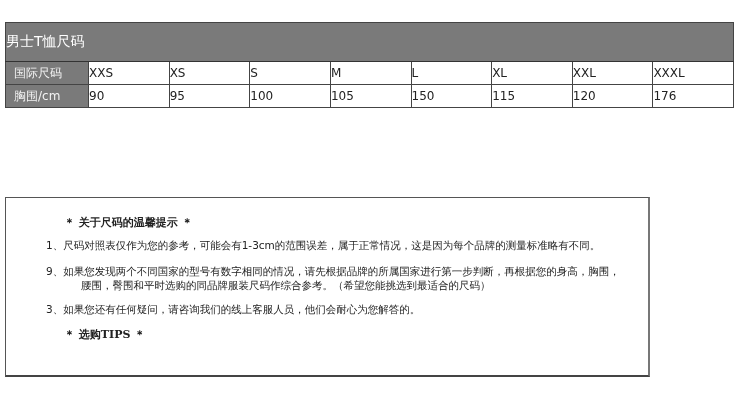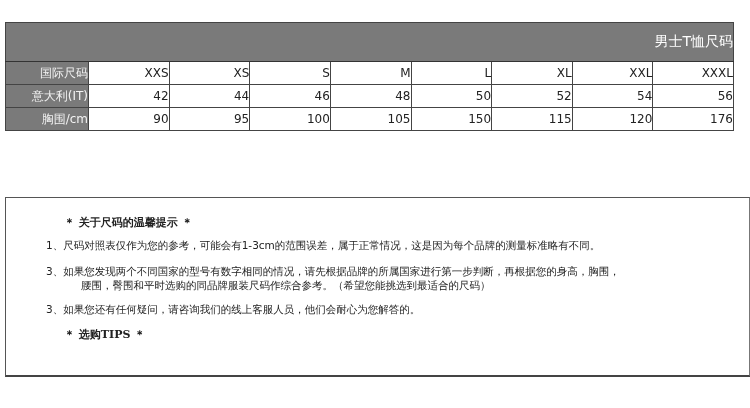--- a/index.html
+++ b/index.html
@@ -1,27 +1,27 @@
 <!DOCTYPE html>
 <html><head>
 <meta charset="utf-8">
 <style>
   html, body { margin: 0; padding: 0; background: #ffffff; }
   body { width: 750px; height: 408px; position: relative; overflow: hidden;
          font-family: "DejaVu Sans", "Liberation Sans", sans-serif; color: #222; }
   .size-table { position: absolute; left: 5px; top: 22px; width: 729px;
                 border-collapse: collapse; table-layout: fixed;
                 border: 1px solid #333; }
-  .size-table td { border: 1px solid #444; text-align: right; padding: 0;
+  .size-table td { border: 1px solid #444; text-align: left; padding: 0;
                    font-size: 12px; height: 22px; color: #222; background: #fff;
                    white-space: nowrap; }
   .size-table .title-cell { background: #7a7a7a; color: #ffffff; height: 38px;
                             font-size: 14px; border-bottom: 1px solid #333; }
-  .size-table .label-cell { background: #7a7a7a; color: #f2f2f2; font-size: 12px; }
-  .notes-box { position: absolute; left: 5px; top: 197px; width: 746px; height: 180px;
+  .size-table .label-cell { background: #7a7a7a; color: #f2f2f2; font-size: 12px; padding-left: 8px; }
+  .notes-box { position: absolute; left: 5px; top: 197px; width: 645px; height: 180px;
                border: 1px solid #555; border-right: 2px solid #777; border-bottom: 2px solid #444;
                box-sizing: border-box; font-size: 10.5px; color: #222; }
   .notes-box .heading { position: absolute; left: 58px; font-weight: bold; font-size: 11px;
                         font-family: "DejaVu Serif", "Liberation Serif", serif; }
   .notes-box .line { position: absolute; left: 40px; white-space: nowrap; }
   .notes-box .line.indent { left: 75px; }
 </style>
 </head>
 <body>
 
@@ -39,44 +39,33 @@
     <td>XXS</td>
     <td>XS</td>
     <td>S</td>
     <td>M</td>
     <td>L</td>
     <td>XL</td>
     <td>XXL</td>
     <td>XXXL</td>
   </tr>
   <tr>
-    <td class="label-cell">意大利(IT)</td>
-    <td>42</td>
-    <td>44</td>
-    <td>46</td>
-    <td>48</td>
-    <td>50</td>
-    <td>52</td>
-    <td>54</td>
-    <td>56</td>
-  </tr>
-  <tr>
     <td class="label-cell">胸围/cm</td>
     <td>90</td>
     <td>95</td>
     <td>100</td>
     <td>105</td>
     <td>150</td>
     <td>115</td>
     <td>120</td>
     <td>176</td>
   </tr>
 </tbody>
   </table>
 
 <div class="notes-box">
   <div class="heading" style="top:17px">＊ 关于尺码的温馨提示 ＊</div>
   <div class="line" style="top:41px">1、尺码对照表仅作为您的参考，可能会有1-3cm的范围误差，属于正常情况，这是因为每个品牌的测量标准略有不同。</div>
-  <div class="line" style="top:67px">3、如果您发现两个不同国家的型号有数字相同的情况，请先根据品牌的所属国家进行第一步判断，再根据您的身高，胸围，</div>
+  <div class="line" style="top:67px">9、如果您发现两个不同国家的型号有数字相同的情况，请先根据品牌的所属国家进行第一步判断，再根据您的身高，胸围，</div>
   <div class="line indent" style="top:81px">腰围，臀围和平时选购的同品牌服装尺码作综合参考。（希望您能挑选到最适合的尺码）</div>
   <div class="line" style="top:105px">3、如果您还有任何疑问，请咨询我们的线上客服人员，他们会耐心为您解答的。</div>
   <div class="heading" style="top:129px">＊ 选购TIPS ＊</div>
 </div>
 
 </body></html>

